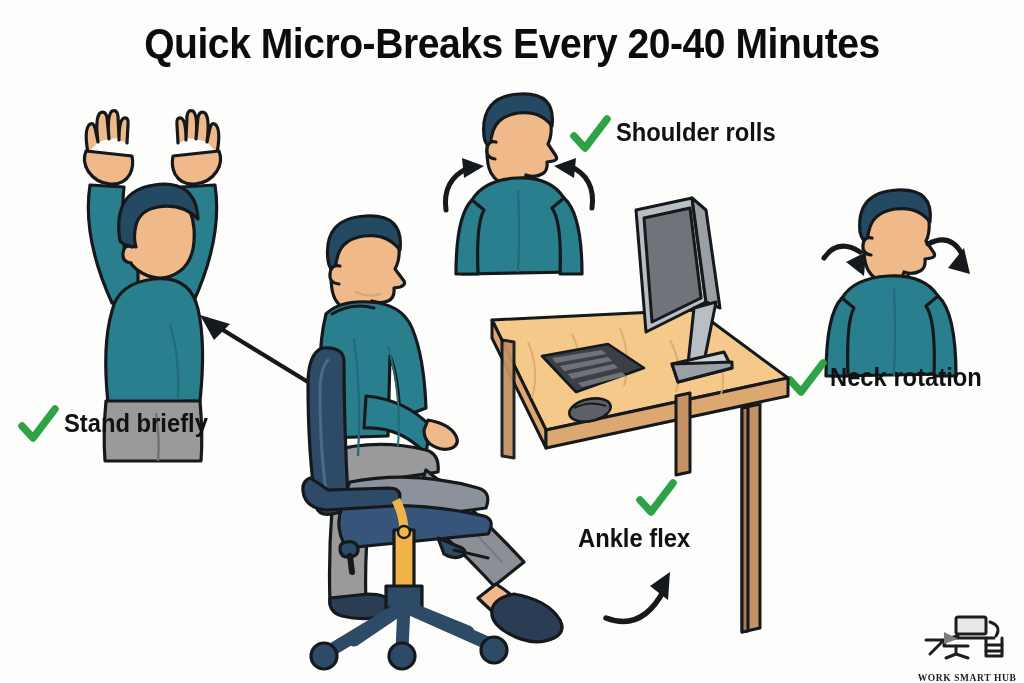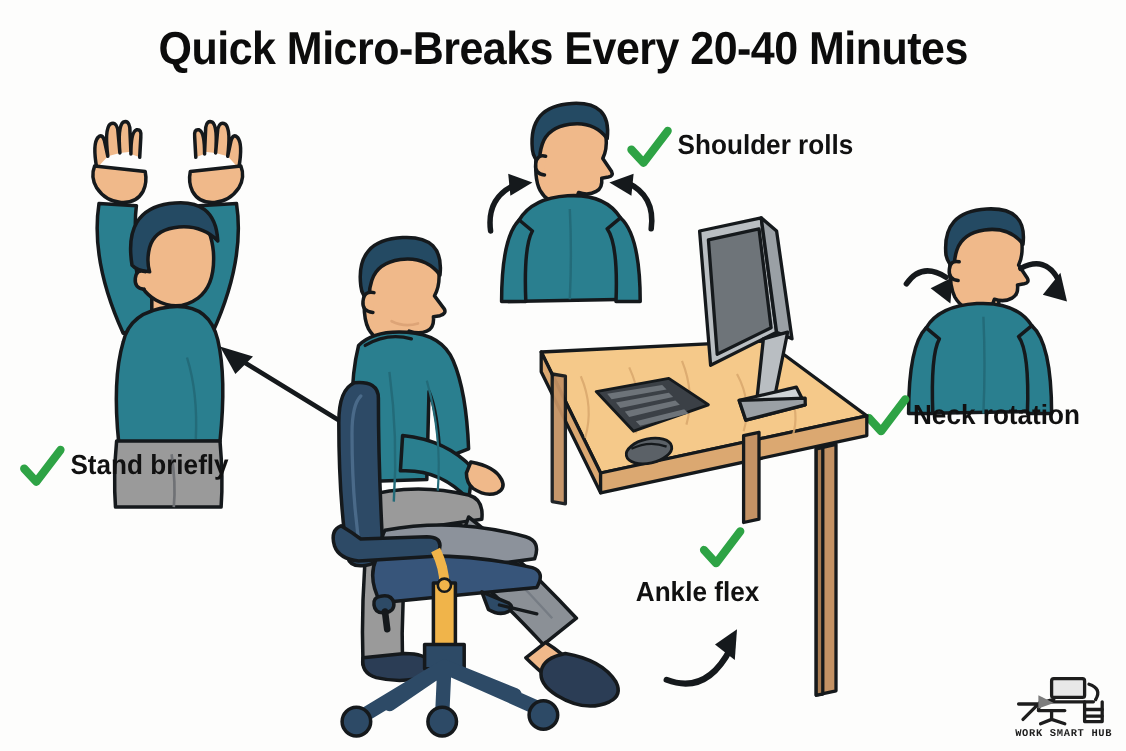--- a/index.html
+++ b/index.html
@@ -31,21 +31,21 @@
     font-family:"Liberation Sans", sans-serif;
     transform:scaleX(0.95);
     transform-origin:left center;
   }
   .check{position:absolute;}
   .fig{position:absolute;}
   svg{display:block;overflow:visible;}
   .logo-wrap{position:absolute;left:916px;top:612px;width:102px;text-align:center;}
   .logo-txt{
     font-size:9.5px;font-weight:bold;letter-spacing:0.6px;
-    color:#1d1d1d;font-family:Liberation Mono, monospace;margin-top:1px;
+    color:#1d1d1d;font-family:Liberation Serif, serif;margin-top:13px;
   }
 </style>
 </head>
 <body>
 
 <div id="stage">
 
   <div class="title">Quick Micro-Breaks Every 20-40 Minutes</div>
 
   <div class="fig" style="left:60px;top:95px;">

